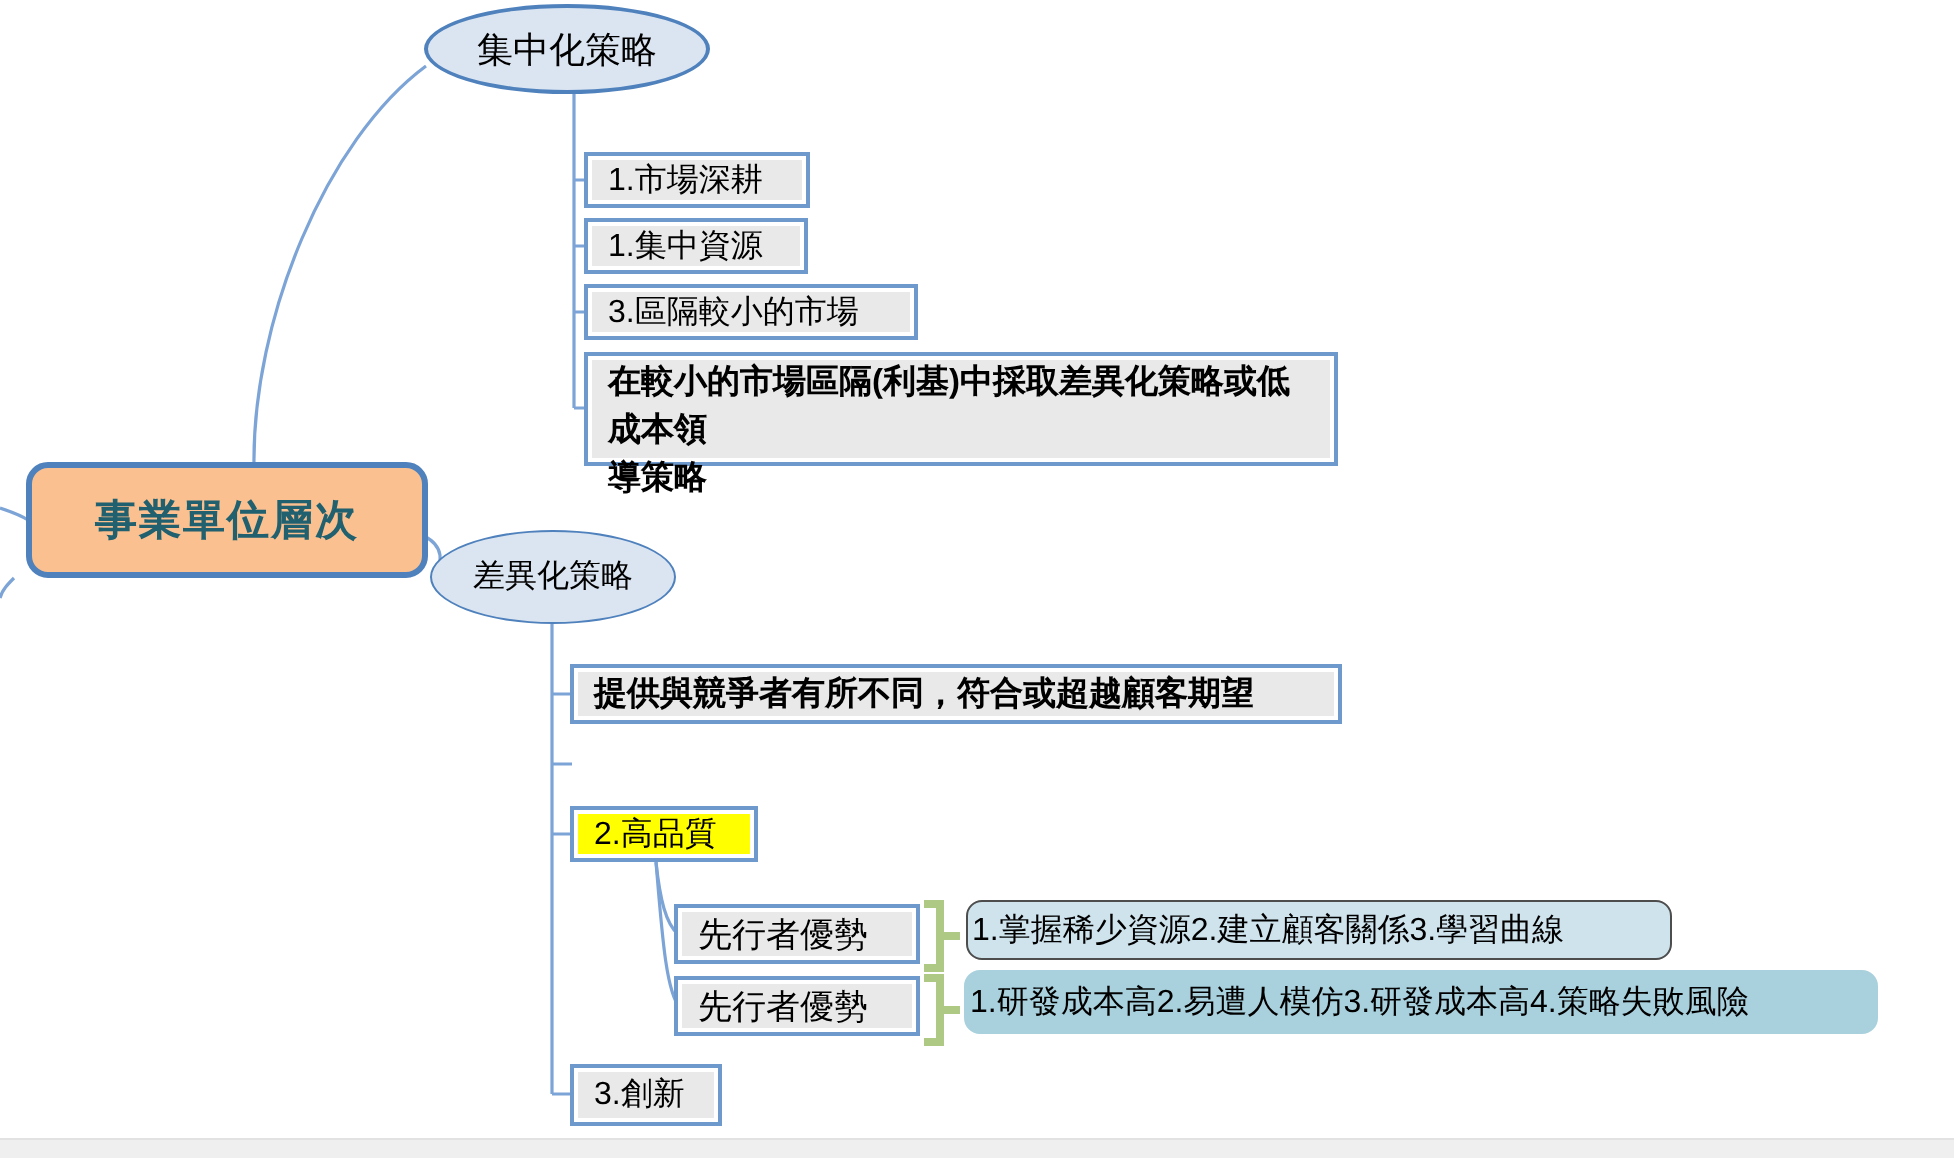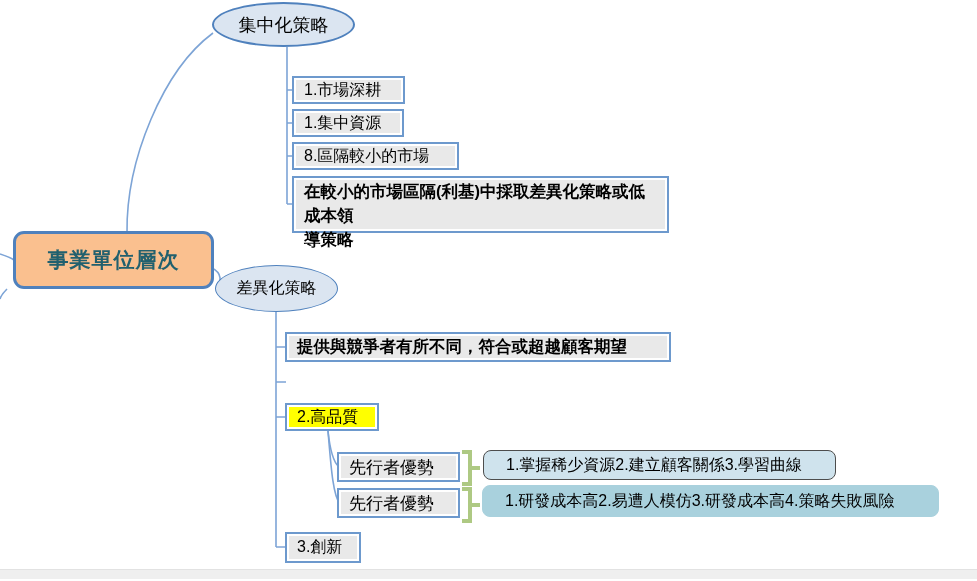--- a/index.html
+++ b/index.html
@@ -56,21 +56,21 @@
     background:var(--root-fill);
     border:3px solid var(--node-border);
     border-radius:11px;
     justify-content:center;
     font-weight:bold;font-size:21px;
     color:var(--root-text);
     letter-spacing:1px;
   }
   .summary-box{
     border-radius:8px;
-    padding:0 22px;
+    padding:0 2px;
   }
   .summary-1{background:var(--summary-fill-1);border:1px solid #4d4d4d;}
   .summary-2{background:var(--summary-fill-2);border:1px solid var(--summary-fill-2);}
   .highlight-box{background:var(--highlight);}
   .bottom-bar{
     position:absolute;left:0;top:569px;width:977px;height:9px;
     background:#efefef;border-top:1px solid #e2e2e2;
   }
 </style>
 </head>
@@ -99,21 +99,21 @@
     <span>集中化策略</span>
   </div>
 
   <div class="node gray-box" style="left:292px;top:76px;width:113px;height:28px;">
     <span>1.市場深耕</span>
   </div>
   <div class="node gray-box" style="left:292px;top:109px;width:112px;height:28px;">
     <span>1.集中資源</span>
   </div>
   <div class="node gray-box" style="left:292px;top:142px;width:167px;height:28px;">
-    <span>8.區隔較小的市場</span>
+    <span>3.區隔較小的市場</span>
   </div>
   <div class="node gray-box bold-box note-wrap" style="left:292px;top:176px;width:377px;height:57px;">
     <span style="white-space:pre-wrap;">在較小的市場區隔(利基)中採取差異化策略或低成本領
 導策略</span>
   </div>
 
   <div class="node ellipse" style="left:215px;top:265px;width:123px;height:47px;border-width:1.5px;">
     <span>差異化策略</span>
   </div>
 

